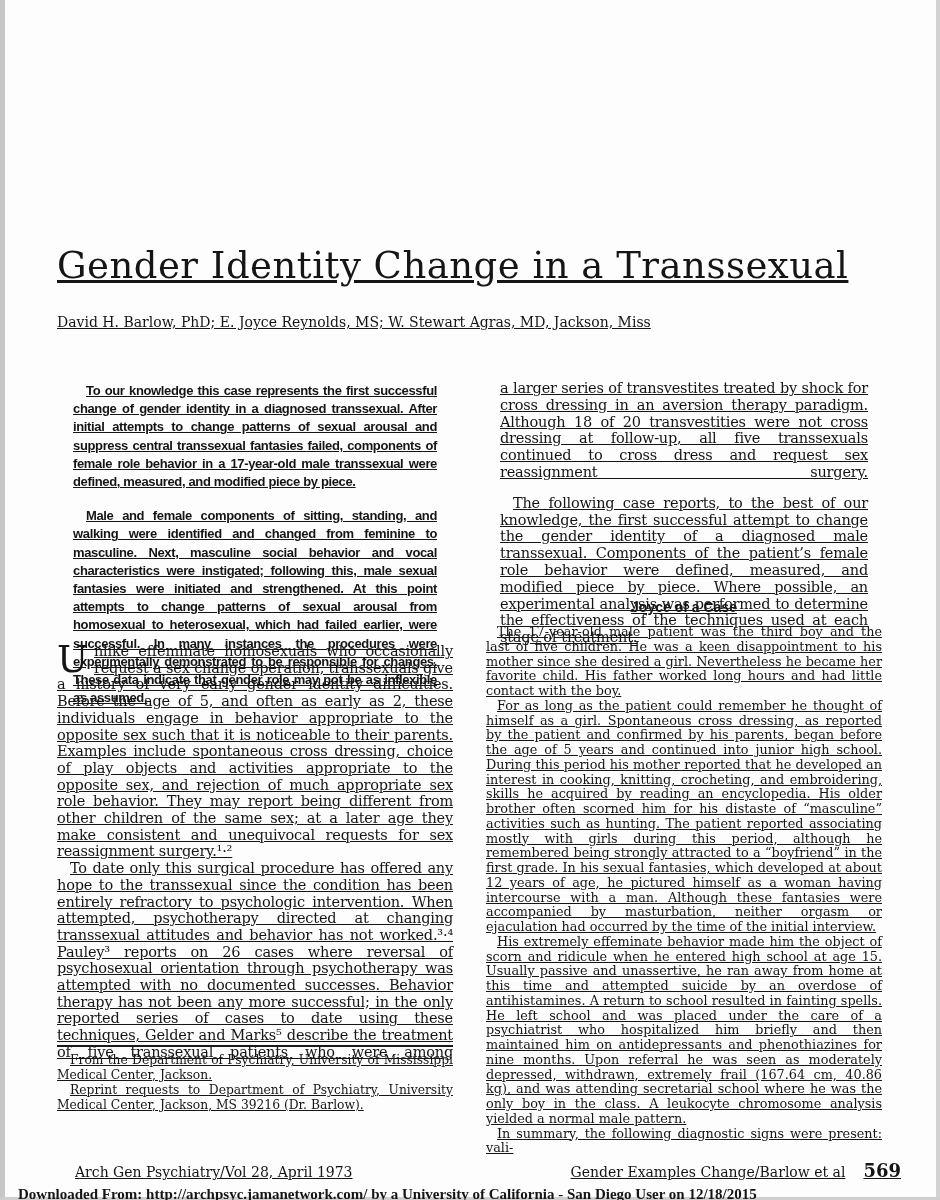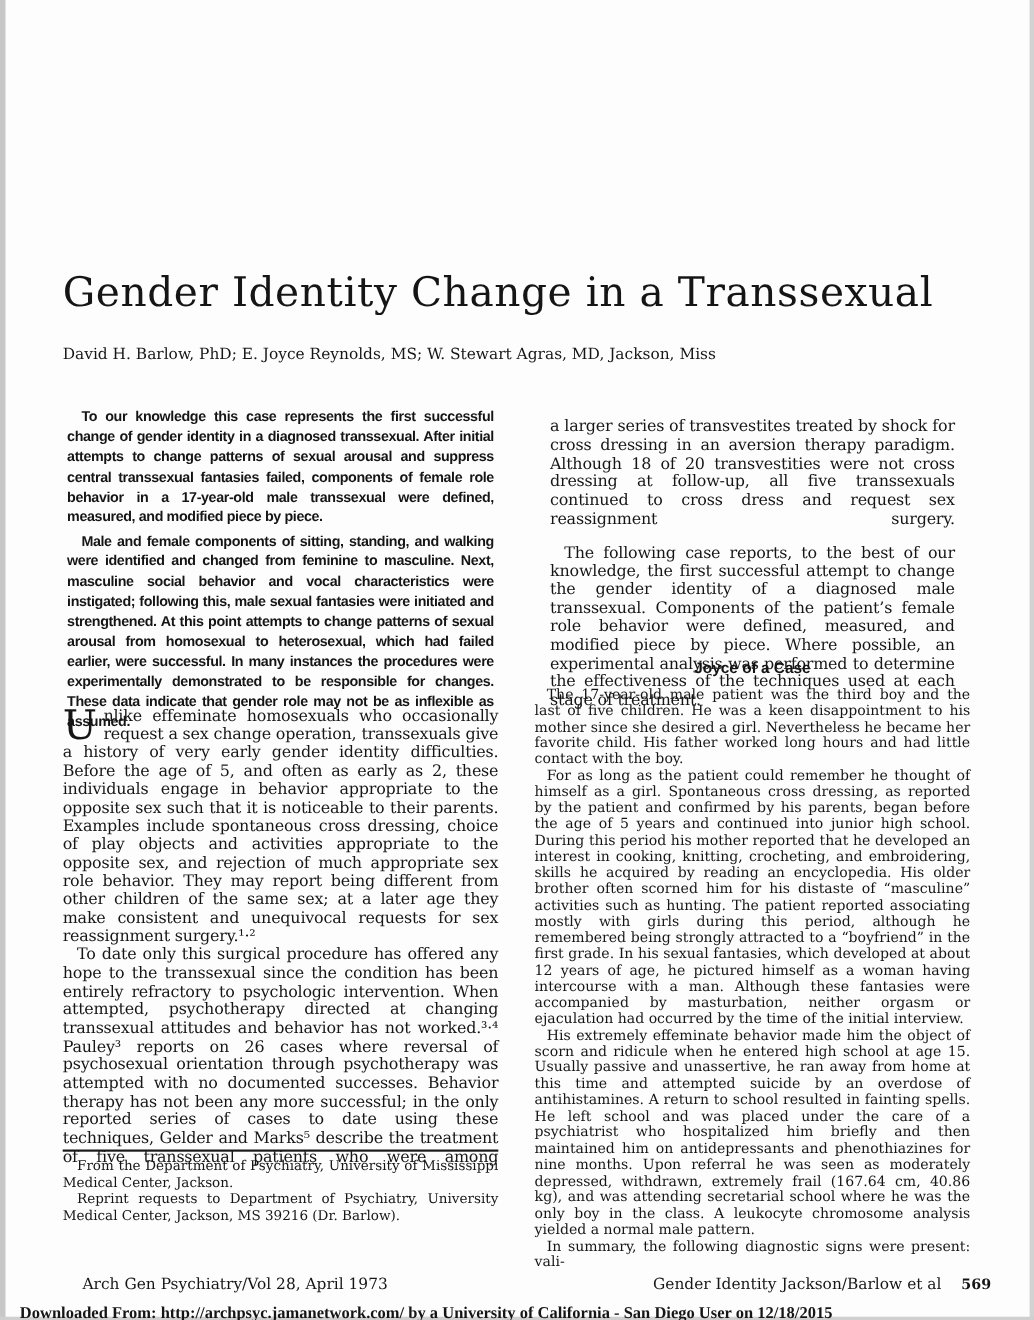--- a/index.html
+++ b/index.html
@@ -9,21 +9,21 @@
     position:relative;
     overflow:hidden;
     color:#151515;
     font-family:"DejaVu Serif", serif;
   }
   .scan-edge{position:absolute;background:#c7c7c7;}
   #edge-left{left:0;top:0;width:5px;height:1200px;}
   #edge-right{right:0;top:0;width:4px;height:1200px;background:#d2d2d2;}
   #edge-bottom{left:0;bottom:0;width:940px;height:3px;background:#cfcfcf;}
 
-  .abs{position:absolute;}
+  .abs{position:absolute;text-decoration:underline;}
 
   #title{
     left:57px;top:246px;width:830px;
     font-size:37px;line-height:1.1;font-weight:400;
     letter-spacing:.5px;
   }
   #byline{
     left:57px;top:314px;width:830px;
     font-size:14px;line-height:1.2;
   }
@@ -32,21 +32,21 @@
 
   
   .abstract{
     left:57px;top:366px;
     font-family:"Liberation Sans", sans-serif;
     font-weight:700;
     font-size:13px;line-height:18.2px;
     letter-spacing:-0.35px;
     text-align:justify;
   }
-  .abstract p{margin:4px;text-indent:13px;}
+  .abstract p{margin:16px;text-indent:13px;}
 
   
   .intro{
     left:57px;top:643px;
     font-size:14.5px;line-height:16.7px;
     letter-spacing:-0.2px;
     text-align:justify;
   }
   .intro p{margin:0;}
   .intro p.indent{text-indent:13px;}
@@ -89,21 +89,21 @@
   }
   .case-text p{margin:0;text-indent:11px;}
 
   .footer{
     left:57px;top:1160px;width:826px;
     display:flex;justify-content:space-between;align-items:baseline;
     font-size:14px;
     margin-left:18px;
   }
   .footer .right-group{display:flex;align-items:baseline;gap:18px;}
-  .footer .pageno{font-weight:700;font-size:13px;}
+  .footer .pageno{font-weight:700;font-size:18px;}
 
   .banner{
     left:18px;top:1186px;width:920px;
     font-family:"Liberation Serif", serif;
     font-weight:700;font-size:15px;
     white-space:nowrap;
   }
 </style>
 </head>
 <body>
@@ -141,18 +141,18 @@
 <div class="abs col case-text">
   <p>The 17-year-old male patient was the third boy and the last of five children. He was a keen disappointment to his mother since she desired a girl. Nevertheless he became her favorite child. His father worked long hours and had little contact with the boy.</p>
   <p>For as long as the patient could remember he thought of himself as a girl. Spontaneous cross dressing, as reported by the patient and confirmed by his parents, began before the age of 5 years and continued into junior high school. During this period his mother reported that he developed an interest in cooking, knitting, crocheting, and embroidering, skills he acquired by reading an encyclopedia. His older brother often scorned him for his distaste of “masculine” activities such as hunting. The patient reported associating mostly with girls during this period, although he remembered being strongly attracted to a “boyfriend” in the first grade. In his sexual fantasies, which developed at about 12 years of age, he pictured himself as a woman having intercourse with a man. Although these fantasies were accompanied by masturbation, neither orgasm or ejaculation had occurred by the time of the initial interview.</p>
   <p>His extremely effeminate behavior made him the object of scorn and ridicule when he entered high school at age 15. Usually passive and unassertive, he ran away from home at this time and attempted suicide by an overdose of antihistamines. A return to school resulted in fainting spells. He left school and was placed under the care of a psychiatrist who hospitalized him briefly and then maintained him on antidepressants and phenothiazines for nine months. Upon referral he was seen as moderately depressed, withdrawn, extremely frail (167.64 cm, 40.86 kg), and was attending secretarial school where he was the only boy in the class. A leukocyte chromosome analysis yielded a normal male pattern.</p>
   <p class="runover">In summary, the following diagnostic signs were present: vali-</p>
 </div>
 
 <div class="abs footer">
   <span>Arch Gen Psychiatry/Vol 28, April 1973</span>
   <span class="right-group">
-    <span>Gender Identity Jackson/Barlow et al</span>
+    <span>Gender Examples Change/Barlow et al</span>
     <span class="pageno">569</span>
   </span>
 </div>
 
 <div class="abs banner">Downloaded From: http://archpsyc.jamanetwork.com/ by a University of California - San Diego User  on 12/18/2015</div>
 
 </body></html>

